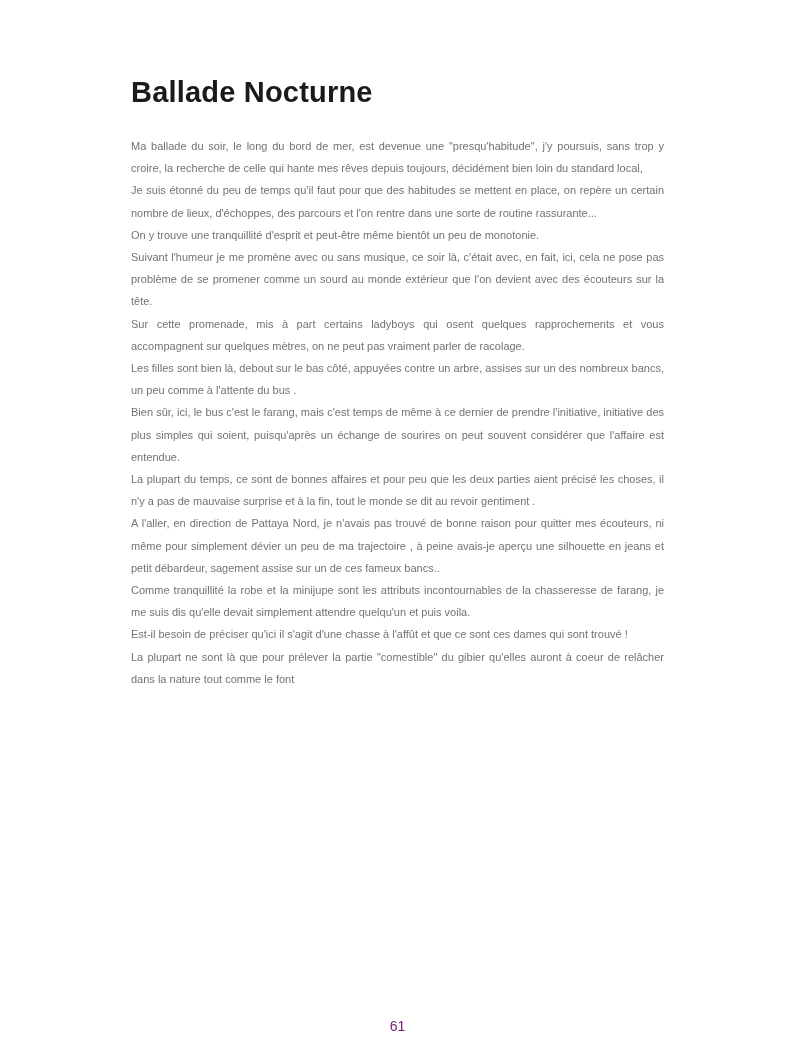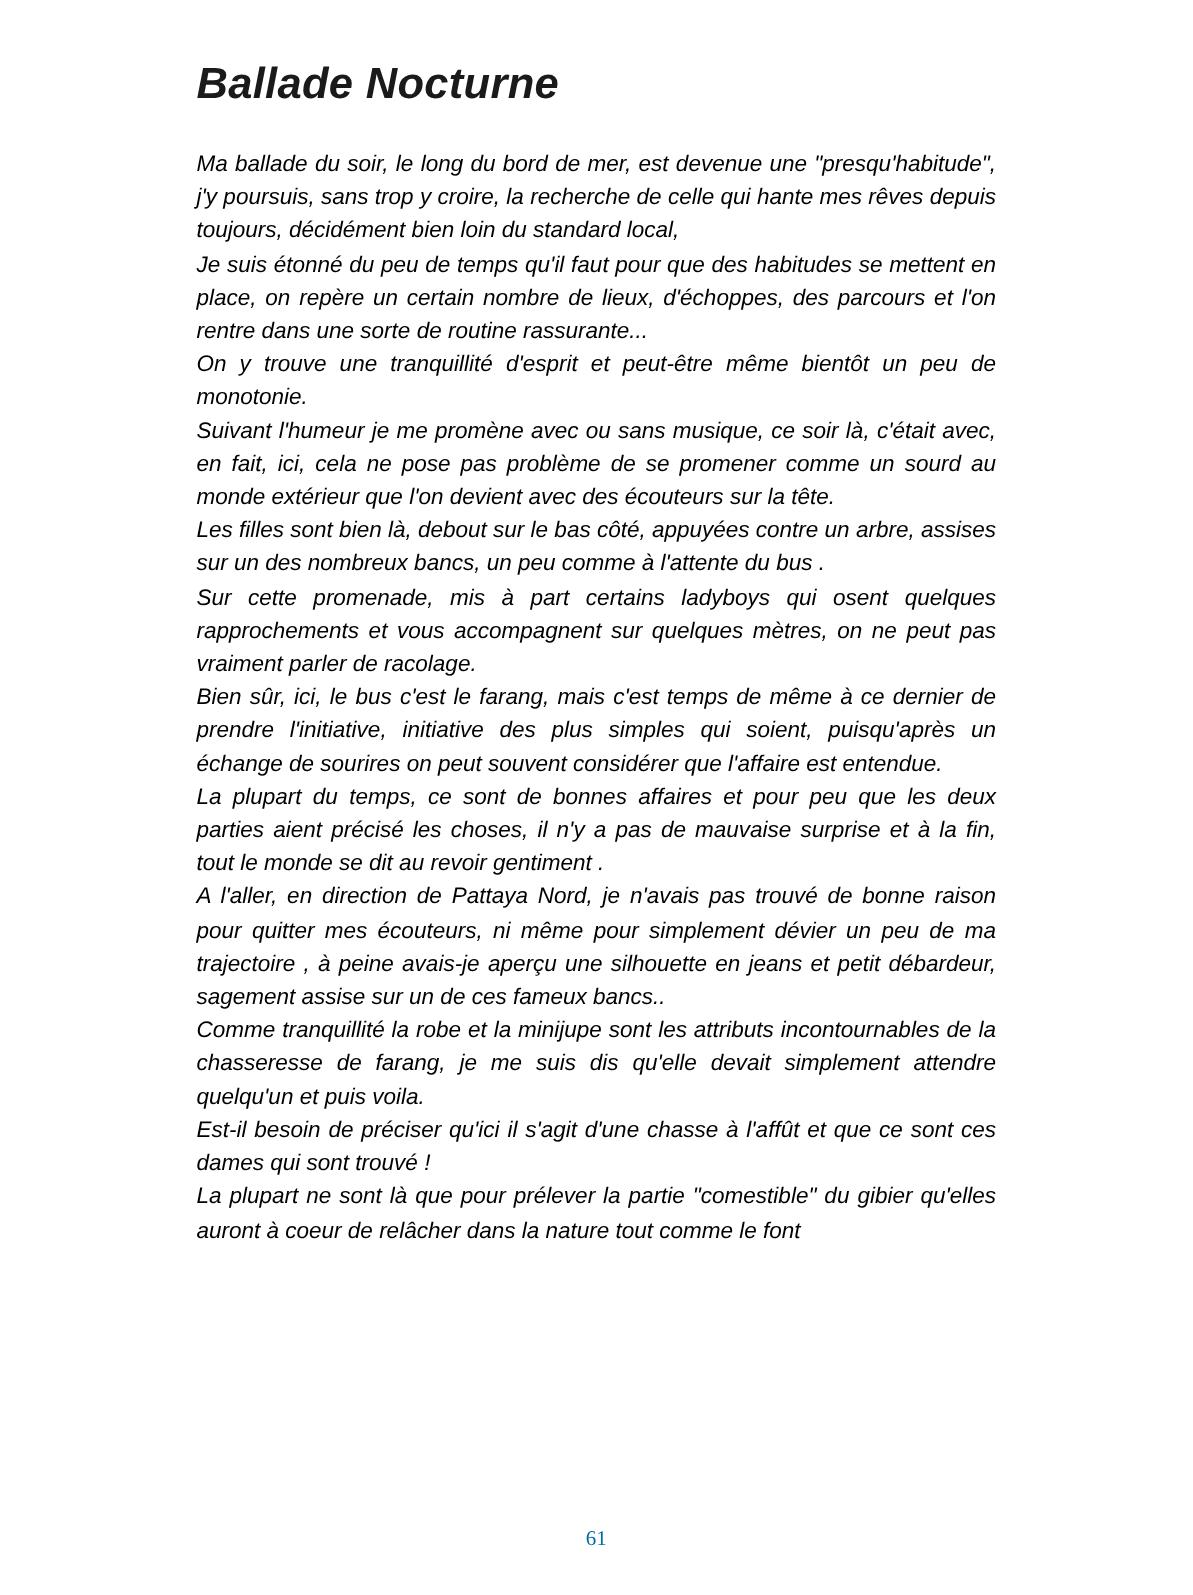--- a/index.html
+++ b/index.html
@@ -13,64 +13,63 @@
     height: 1063px;
     background: #ffffff;
     margin: 0 auto;
     overflow: hidden;
   }
   .content {
     position: absolute;
     top: 0;
     left: 131px;
     width: 533px;
-    padding-top: 40px;
-    font-style: italic;
+    padding-top: 76px;
   }
   .title {
     font-family: "Liberation Sans", sans-serif;
     font-weight: bold;
     font-size: 29px;
     color: #1a1a1a;
     letter-spacing: 0.2px;
     margin-bottom: 26px;
   }
   .para {
-    font-size: 15px;
+    font-size: 11px;
     line-height: 22.2px;
-    color: #000000;
+    color: #737373;
     text-align: justify;
     text-justify: inter-word;
   }
   .footer {
     position: absolute;
     bottom: 28px;
     left: 0;
     width: 100%;
     text-align: center;
   }
   .page-number {
-    font-family: Liberation Serif, serif;
+    font-family: Liberation Sans, sans-serif;
     font-size: 14px;
-    color: #0369a1;
+    color: #701a75;
     text-align: center;
   }
 </style>
 </head>
 <body>
 
 <div class="page">
   <div class="content">
     <h1 class="title">Ballade Nocturne</h1>
     <p class="para">Ma ballade du soir, le long du bord de mer, est devenue une "presqu'habitude", j'y poursuis, sans trop y croire, la recherche de celle qui hante mes rêves depuis toujours, décidément bien loin du standard local,</p>
     <p class="para">Je suis étonné du peu de temps qu'il faut pour que des habitudes se mettent en place, on repère un certain nombre de lieux, d'échoppes, des parcours et l'on rentre dans une sorte de routine rassurante...</p>
     <p class="para">On y trouve une tranquillité d'esprit et peut-être même bientôt un peu de monotonie.</p>
     <p class="para">Suivant l'humeur je me promène avec ou sans musique, ce soir là, c'était avec, en fait, ici, cela ne pose pas problème de se promener comme un sourd au monde extérieur que l'on devient avec des écouteurs sur la tête.</p>
+    <p class="para">Sur cette promenade, mis à part certains ladyboys qui osent quelques rapprochements et vous accompagnent sur quelques mètres, on ne peut pas vraiment parler de racolage.</p>
     <p class="para">Les filles sont bien là, debout sur le bas côté, appuyées contre un arbre, assises sur un des nombreux bancs, un peu comme à l'attente du bus .</p>
-    <p class="para">Sur cette promenade, mis à part certains ladyboys qui osent quelques rapprochements et vous accompagnent sur quelques mètres, on ne peut pas vraiment parler de racolage.</p>
     <p class="para">Bien sûr, ici, le bus c'est le farang, mais c'est temps de même à ce dernier de prendre l'initiative, initiative des plus simples qui soient, puisqu'après un échange de sourires on peut souvent considérer que l'affaire est entendue.</p>
     <p class="para">La plupart du temps, ce sont de bonnes affaires et pour peu que les deux parties aient précisé les choses, il n'y a pas de mauvaise surprise et à la fin, tout le monde se dit au revoir gentiment .</p>
     <p class="para">A l'aller, en direction de Pattaya Nord, je n'avais pas trouvé de bonne raison pour quitter mes écouteurs, ni même pour simplement dévier un peu de ma trajectoire , à peine avais-je aperçu une silhouette en jeans et petit débardeur, sagement assise sur un de ces fameux bancs..</p>
     <p class="para">Comme tranquillité la robe et la minijupe sont les attributs incontournables de la chasseresse de farang, je me suis dis qu'elle devait simplement attendre quelqu'un et puis voila.</p>
     <p class="para">Est-il besoin de préciser qu'ici il s'agit d'une chasse à l'affût et que ce sont ces dames qui sont trouvé !</p>
     <p class="para">La plupart ne sont là que pour prélever la partie "comestible" du gibier qu'elles auront à coeur de relâcher dans la nature tout comme le font</p>
   </div>
   <div class="footer">
     <span class="page-number">61</span>
   </div>

